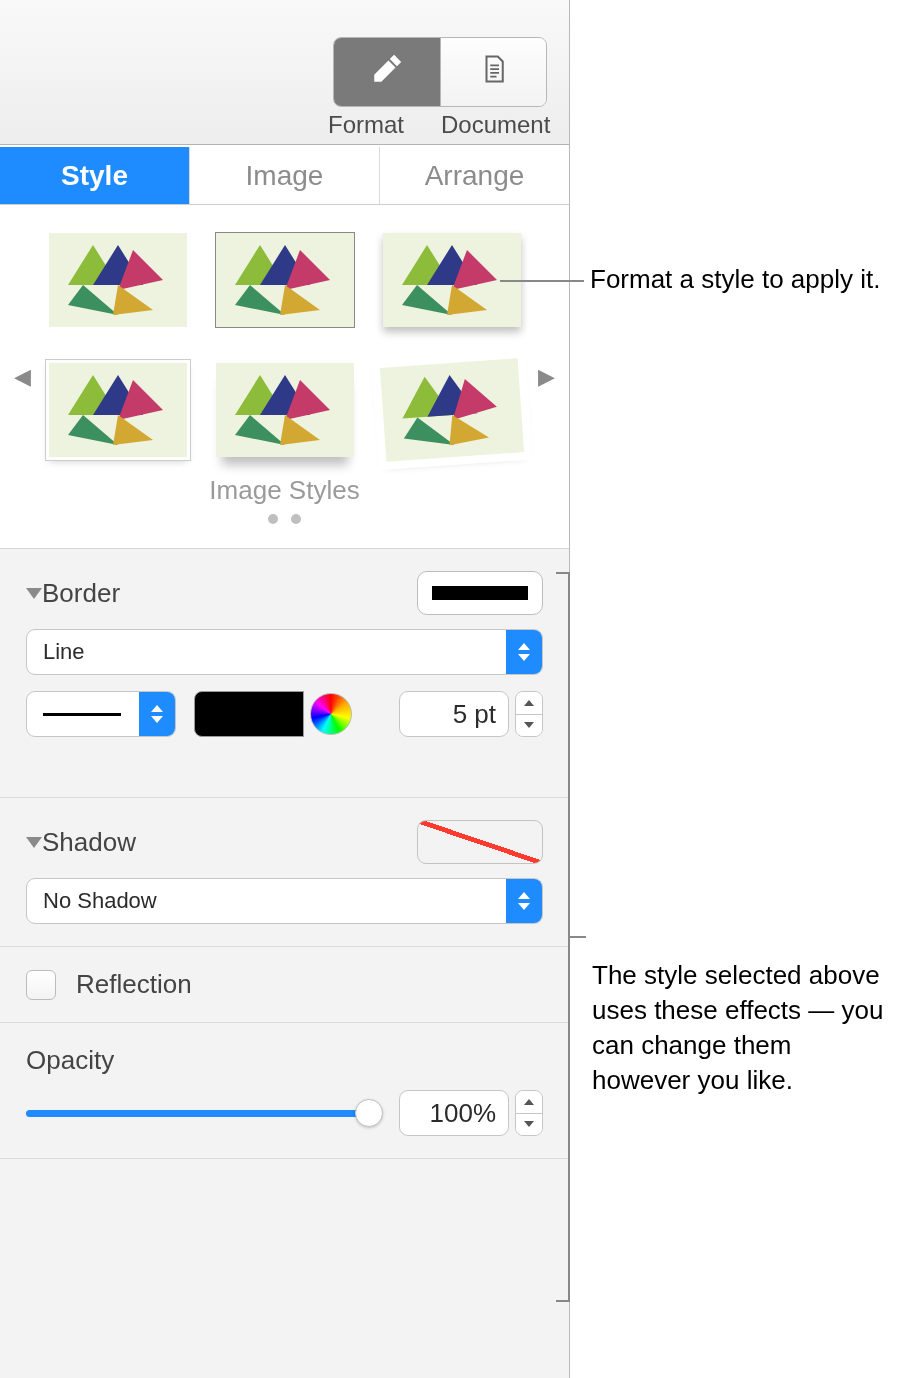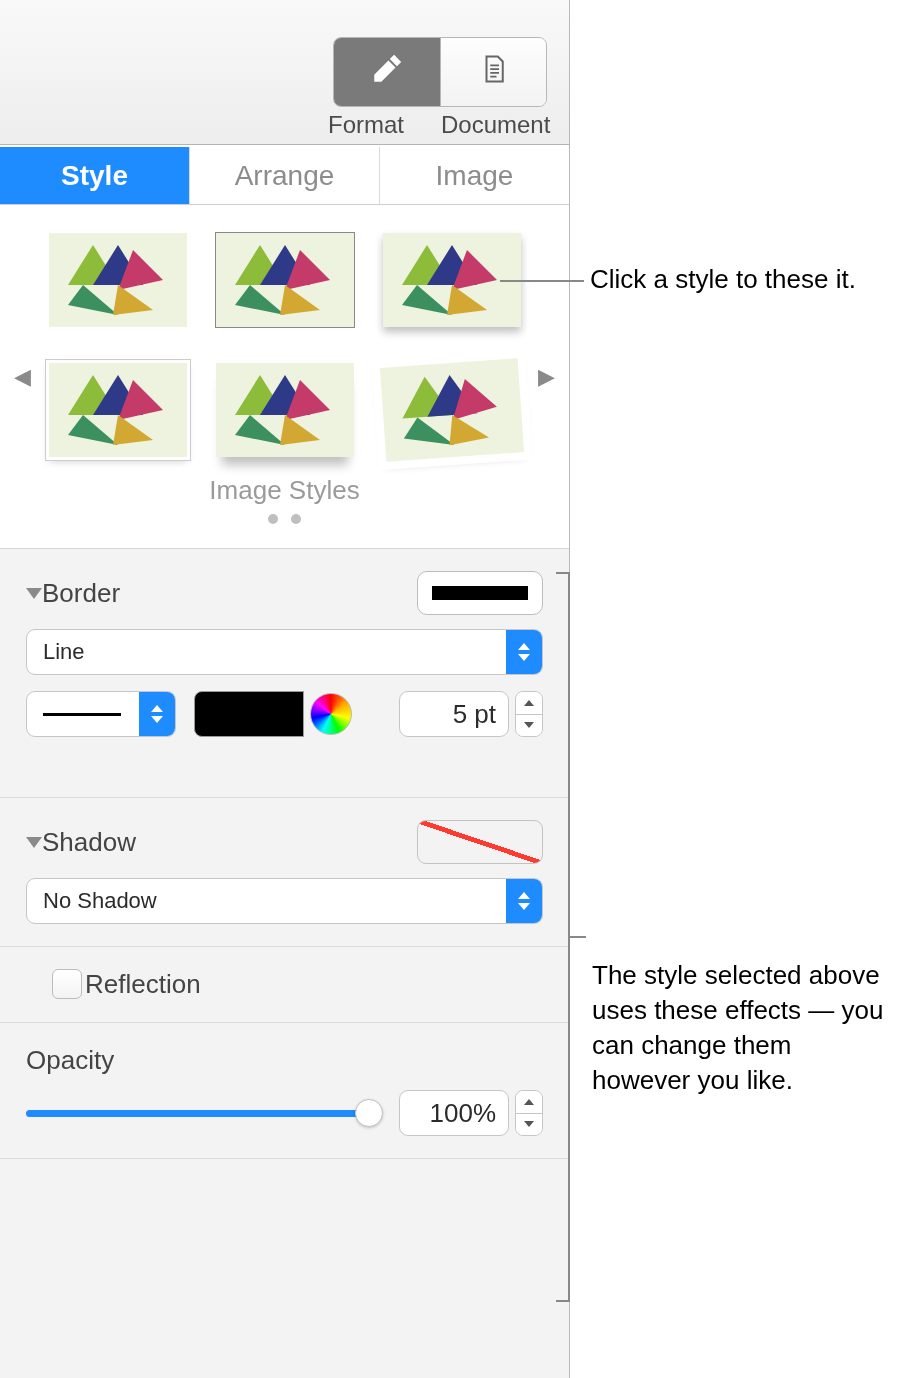--- a/index.html
+++ b/index.html
@@ -306,22 +306,22 @@
 .stepper .step + .step { border-top: 1px solid #c6c6c6; }
 .caret-up-g,.caret-down-g{
   width:0;height:0;border-left:5px solid transparent;border-right:5px solid transparent;
 }
 .caret-up-g{border-bottom:6px solid #555;}
 .caret-down-g{border-top:6px solid #555;}
 
 
 .checkbox-row {
   display: flex;
-  gap: 3px;
-  margin-left: 26px;
+  align-items: center;
+  gap: 20px;
 }
 .checkbox {
   width: 30px; height: 30px;
   border: 1px solid #bcbcbc;
   border-radius: 6px;
   background: linear-gradient(to bottom,#fff,#f3f3f3);
 }
 
 
 .opacity-row {
@@ -401,22 +401,22 @@
       </div>
     </div>
     <div class="toolbar-labels">
       <div class="toolbar-label" style="width:106px">Format</div>
       <div class="toolbar-label" style="width:106px">Document</div>
     </div>
   </div>
 
   <div class="subtabs">
     <div class="subtab active">Style</div>
+    <div class="subtab">Image</div>
     <div class="subtab">Arrange</div>
-    <div class="subtab">Image</div>
   </div>
 
   <div class="styles-area">
     <div class="nav-arrow nav-left">◀</div>
     <div class="nav-arrow nav-right">▶</div>
     <div class="styles-grid">
       <div class="style-thumb st0">
           <svg class="origami" viewBox="0 0 110 80">
             <polygon points="30,5 55,45 5,45" fill="#8dbb3a"></polygon>
             <polygon points="55,5 80,45 30,45" fill="#2e3a87"></polygon>
@@ -569,20 +569,20 @@
         </div>
       </div>
     </div>
 
   </div>
 
 </div>
 
 <div class="annotations">
   <div class="callout-line" style="top:280px; left:-70px; width:84px;"></div>
-  <div class="callout" style="top:262px; left:20px;">Click a style to these it.</div>
+  <div class="callout" style="top:262px; left:20px;">Format a style to apply it.</div>
 
   <div class="callout-bar-v" style="top:572px; left:-2px; height:730px;"></div>
   <div class="callout-line" style="top:572px; left:-14px; width:14px;"></div>
   <div class="callout-line" style="top:1300px; left:-14px; width:14px;"></div>
   <div class="callout-line" style="top:936px; left:0px; width:16px;"></div>
   <div class="callout" style="top:958px; left:22px; width:300px;">The style selected above uses these effects — you can change them however you like.</div>
 </div>
 
 </body></html>

